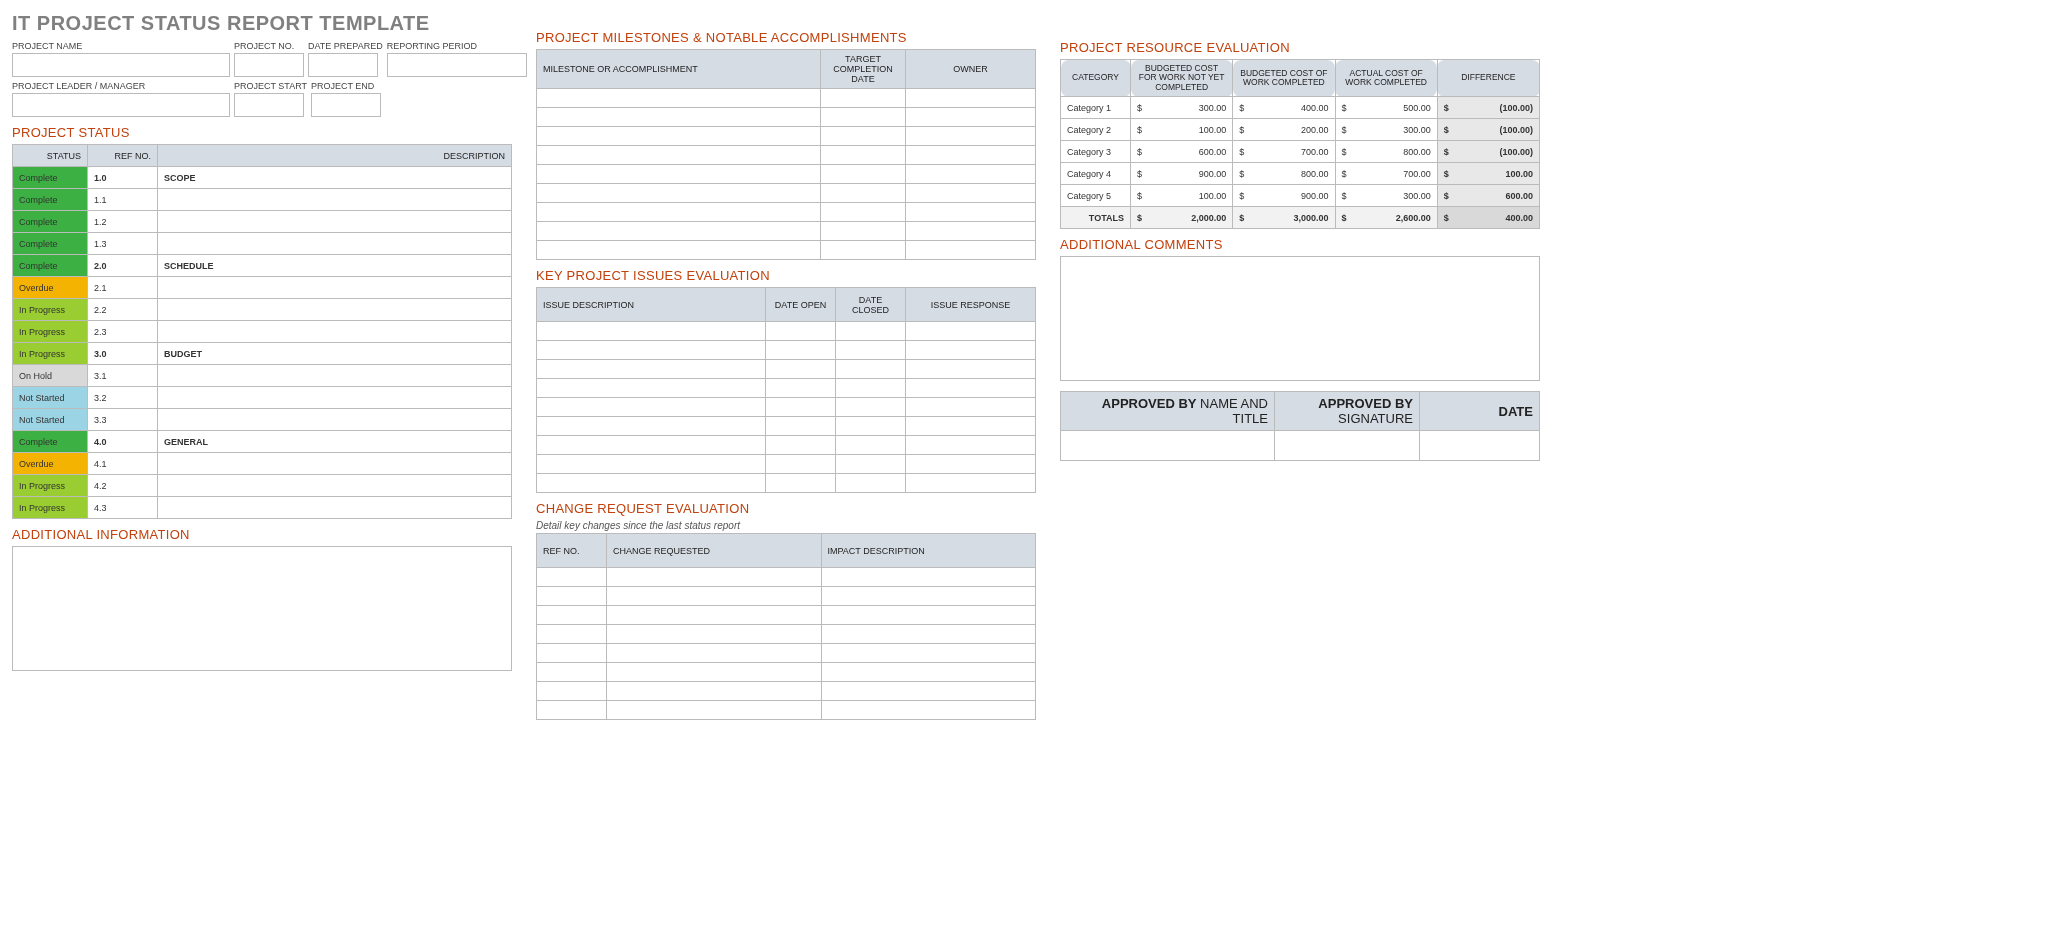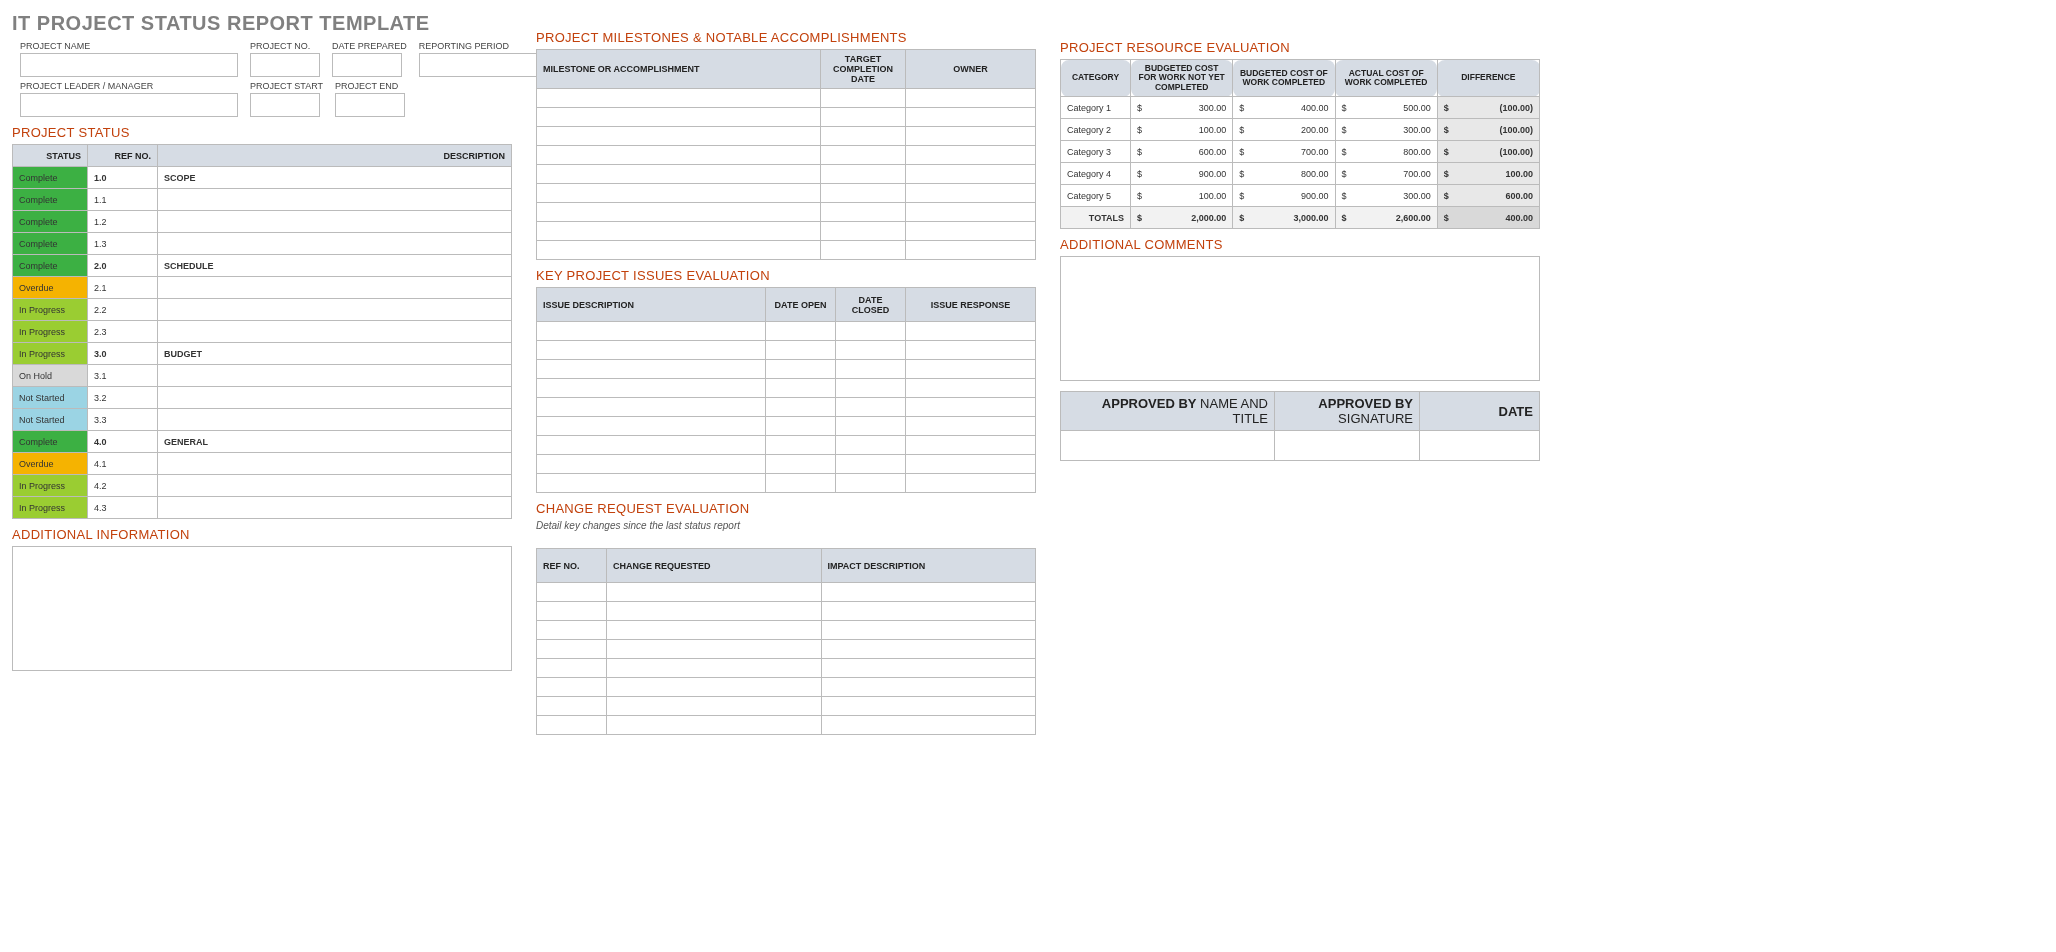--- a/index.html
+++ b/index.html
@@ -27,25 +27,25 @@
     letter-spacing: 0.5px;
     margin-bottom: 6px;
   }
   h2.section-title {
     font-size: 13px;
     font-weight: 400;
     color: #c2410c;
     margin: 8px 0 4px 0;
     letter-spacing: 0.3px;
   }
-  .subtext { font-style: italic; font-size: 10px; color: #555; margin-bottom: 17px; }
+  .subtext { font-style: italic; font-size: 10px; color: #555; margin-bottom: 2px; }
 
   
   .meta-row { display: flex; gap: 4px; margin-bottom: 4px; }
-  .meta-field { display: flex; flex-direction: column; margin-left: 8px; }
+  .meta-field { display: flex; flex-direction: column; }
   .meta-label { font-size: 9px; color: #444; margin-bottom: 2px; white-space: nowrap; }
   .meta-input {
     border: 1px solid #bbb;
     background: #fff;
     height: 24px;
     font-size: 10px;
     padding: 2px 4px;
   }
   .w-name   { width: 218px; }
   .w-small  { width: 70px; }
@@ -58,21 +58,21 @@
   th, td {
     border: 1px solid #bbb;
     font-size: 9px;
     padding: 4px 6px;
     text-align: left;
     vertical-align: middle;
     overflow: hidden;
   }
   th {
     background: #d6dce4;
-    font-weight: bold;
+    font-weight: normal;
     color: #222;
     height: 34px;
   }
   td { background: #fff; height: 22px; }
   .hdr-center th { text-align: center; }
 
   
   .status-table td.strong { font-weight: bold; }
   .status-table th { height: 22px; text-align:right;}
   .cell-complete    { background: #3cb043 !important; }

